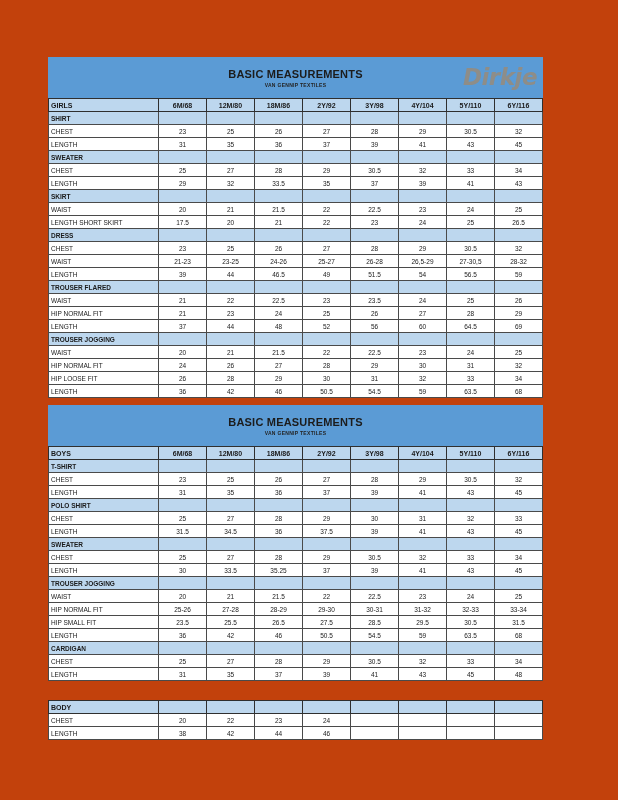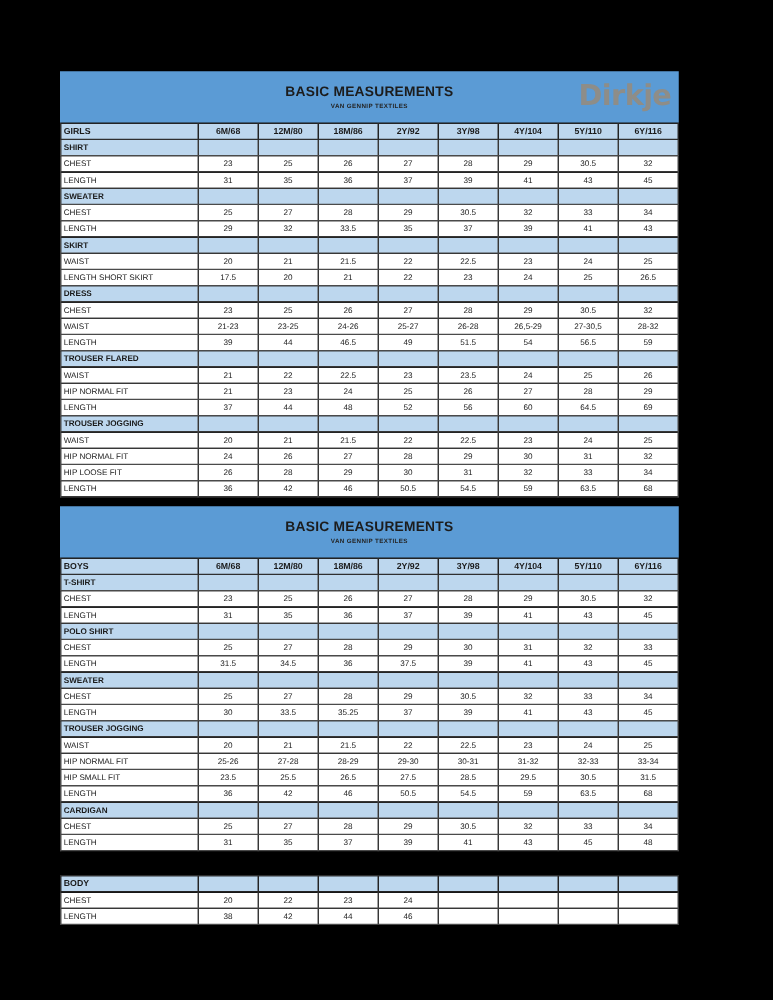--- a/index.html
+++ b/index.html
@@ -1,33 +1,33 @@
 <!DOCTYPE html>
 <html><head>
 <meta charset="utf-8">
 <style>
   html,body{margin:0;padding:0;background:#fff;}
   .page{
-    position:relative;width:618px;height:800px;background:#000000;overflow:hidden;
+    position:relative;width:618px;height:800px;background:#c2410c;overflow:hidden;
     font-family:"Liberation Sans",sans-serif;
   }
   .table-block{position:absolute;left:48px;width:495px;}
   .table-block[data-table="0"]{top:57px;}
   .table-block[data-table="1"]{top:405px;}
   .table-block[data-table="2"]{top:700px;}
   .band{
     height:41px;background:#5b9bd5;position:relative;
     display:flex;flex-direction:column;align-items:center;justify-content:center;
   }
   .band .title{font-size:11px;font-weight:bold;color:#1c1c1c;letter-spacing:.2px;line-height:12px;}
   .band .subtitle{font-size:5px;font-weight:bold;color:#242424;margin-top:2px;letter-spacing:.3px;}
   .band .logo{
     position:absolute;right:6px;top:50%;transform:translateY(-54%);
     font-family:"DejaVu Sans",sans-serif;font-weight:bold;font-size:23px;
-    color:#8e8d88;letter-spacing:-.5px;
+    color:#8e8d88;letter-spacing:-.5px;font-style:italic;
   }
   table{border-collapse:collapse;width:100%;table-layout:fixed;}
   col.lblcol{width:110px;}
   td{
     border:1px solid #4a4a4a;height:12px;font-size:6.5px;line-height:7px;
     padding:0 2px;text-align:center;color:#1a1a1a;overflow:hidden;white-space:nowrap;
   }
   td.lbl{text-align:left;}
   tr.hdr td{background:#bdd7ee;font-weight:bold;font-size:7px;border-width:1.5px;border-color:#2f2f2f;}
   tr.sec td{background:#bdd7ee;}

